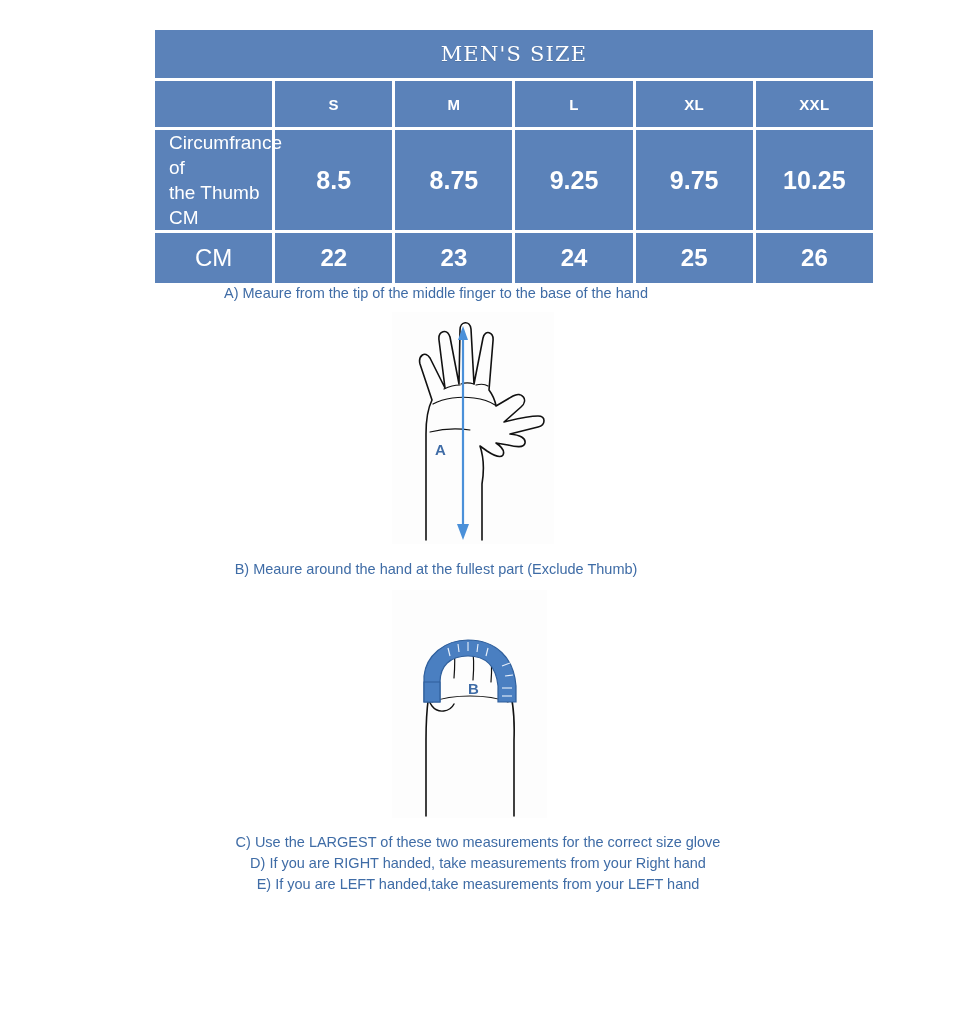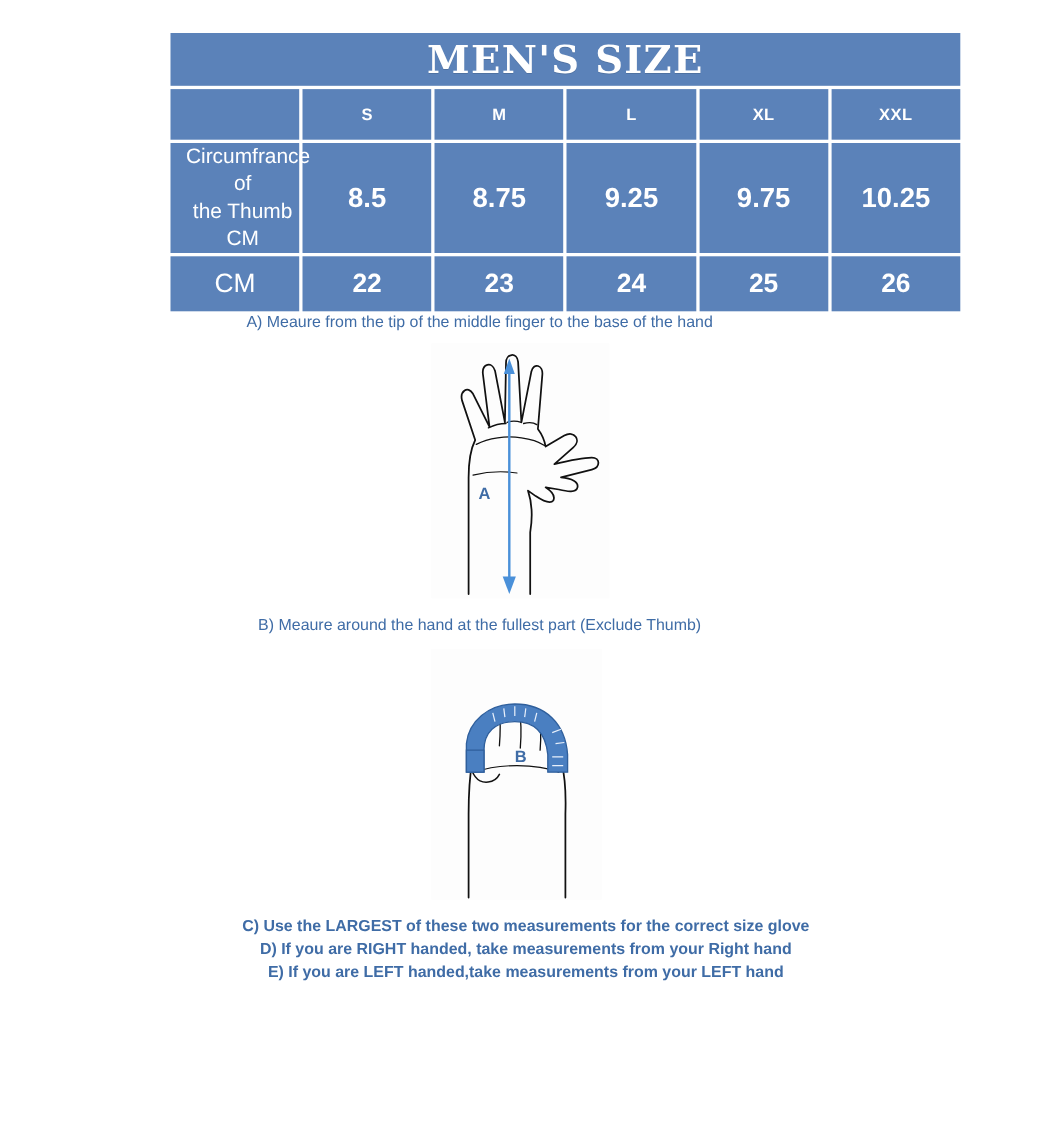--- a/index.html
+++ b/index.html
@@ -36,22 +36,22 @@
   }
   table.size-table td {
     background: #5b82b9;
     color: #ffffff;
     text-align: center;
     vertical-align: middle;
     padding: 0;
   }
   td.title-cell {
     font-family: "DejaVu Serif", serif;
-    font-weight: bold;
-    font-size: 35px;
+    font-weight: normal;
+    font-size: 21px;
     letter-spacing: 1.2px;
     height: 48px;
     text-shadow: 0 1px 0 rgba(0,0,0,0.12);
     margin-left: 41px;
   }
   td.hdr-label {
     background: #5b82b9;
     height: 46px;
   }
   td.hdr-size {
@@ -62,21 +62,21 @@
   }
   td.row-label {
     font-size: 19px;
     font-weight: normal;
     text-align: center;
     line-height: 25px;
     padding: 4px 10px;
     height: 62px;
   }
   td.row-label.left-align {
-    text-align: center;
+    text-align: left;
     padding-left: 14px;
   }
   td.val {
     font-size: 25px;
     font-weight: bold;
     height: 62px;
   }
   td.val-small {
     font-size: 24px;
     font-weight: bold;
@@ -101,21 +101,20 @@
   .caption-b { top: 561px; }
 
   .notes {
     position: absolute;
     top: 832px;
     width: 956px;
     text-align: center;
     font-size: 14.5px;
     line-height: 21px;
     color: #3f6ca6;
-    font-weight: bold;
   }
   .notes div { white-space: nowrap; }
 
   
   .fig {
     position: absolute;
     background: #fdfdfd;
   }
   .fig-a {
     left: 392px;

